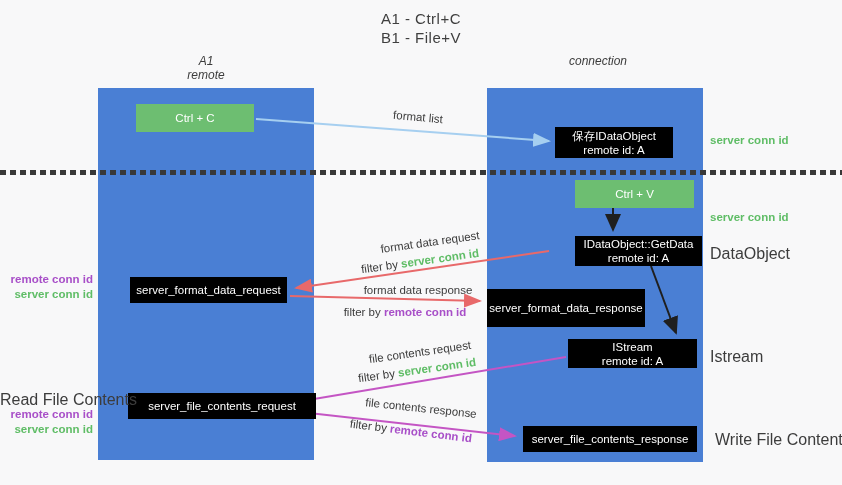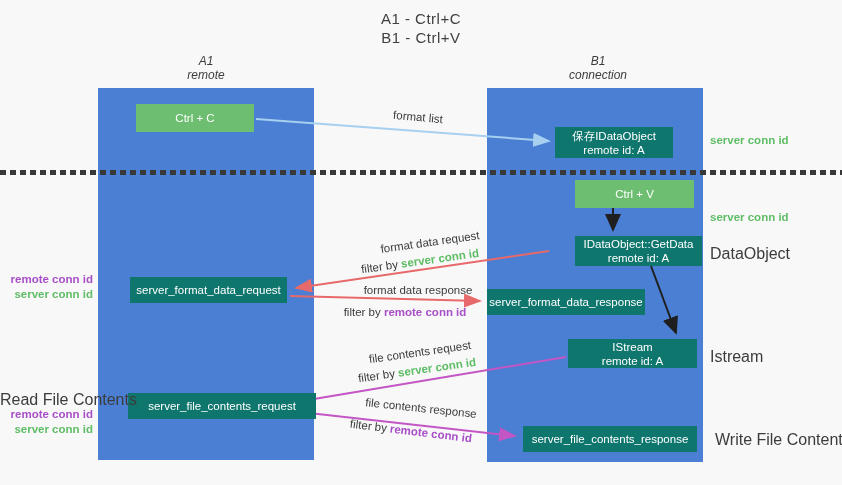--- a/index.html
+++ b/index.html
@@ -25,49 +25,48 @@
   .dashline{
     left:0;top:170px;width:842px;height:5px;
     background:repeating-linear-gradient(90deg,#383838 0 6px,transparent 6px 10px);
   }
   .node{
     display:flex;flex-direction:column;align-items:center;justify-content:center;
     color:#fff;font-size:11.5px;line-height:14px;text-align:left;
     box-sizing:border-box;
   }
   .node.green{background:#6dbe71;}
-  .node.orange{background:#0f766e;}
+  .node.orange{background:#000000;}
   .edge-label{
     color:#3c3c3c;font-size:11.5px;white-space:nowrap;
     transform-origin:center;
   }
   .center{transform:translate(-50%,-50%);}
   .side-label{font-size:16px;color:#3c3c3c;white-space:nowrap;}
   .conn-green{color:#5fbd66;font-weight:bold;}
   .conn-purple{color:#a84fc8;font-weight:bold;}
   .side-stack{font-size:11.5px;line-height:15px;white-space:nowrap;}
   .ta-r{text-align:right;}
   svg.arrows{left:0;top:0;pointer-events:none;}
 </style>
 </head>
 <body>
 
 <div class="stage">
 
   <div class="abs title">
     <div>A1 - Ctrl+C</div>
-    <div>B1 - Ctrl+V</div>
+    <div>B1 - File+V</div>
   </div>
 
   <div class="abs lane-header" style="left:146px;">
     <div>A1</div>
     <div>remote</div>
   </div>
   <div class="abs lane-header" style="left:538px;">
-    <div>B1</div>
     <div>connection</div>
   </div>
 
   <div class="abs lane" style="left:98px;"></div>
   <div class="abs lane" style="left:487px;height:374px;"></div>
 
   <div class="abs dashline"></div>
 
   <svg class="abs arrows" width="842" height="485" viewBox="0 0 842 485">
     <defs>
@@ -108,21 +107,21 @@
 
   <div class="abs node orange" style="left:550px;top:236px;width:127px;height:30px;margin-left:25px;">
     <div>IDataObject::GetData</div>
     <div>remote id: A</div>
   </div>
 
   <div class="abs node orange" style="left:130px;top:277px;width:157px;height:26px;">
     <div>server_format_data_request</div>
   </div>
 
-  <div class="abs node orange" style="left:487px;top:289px;width:158px;height:26px;">
+  <div class="abs node orange" style="left:487px;top:289px;width:158px;height:38px;">
     <div>server_format_data_response</div>
   </div>
 
   <div class="abs node orange" style="left:568px;top:339px;width:129px;height:29px;">
     <div>IStream</div>
     <div>remote id: A</div>
   </div>
 
   <div class="abs node orange" style="left:128px;top:393px;width:188px;height:26px;">
     <div>server_file_contents_request</div>

